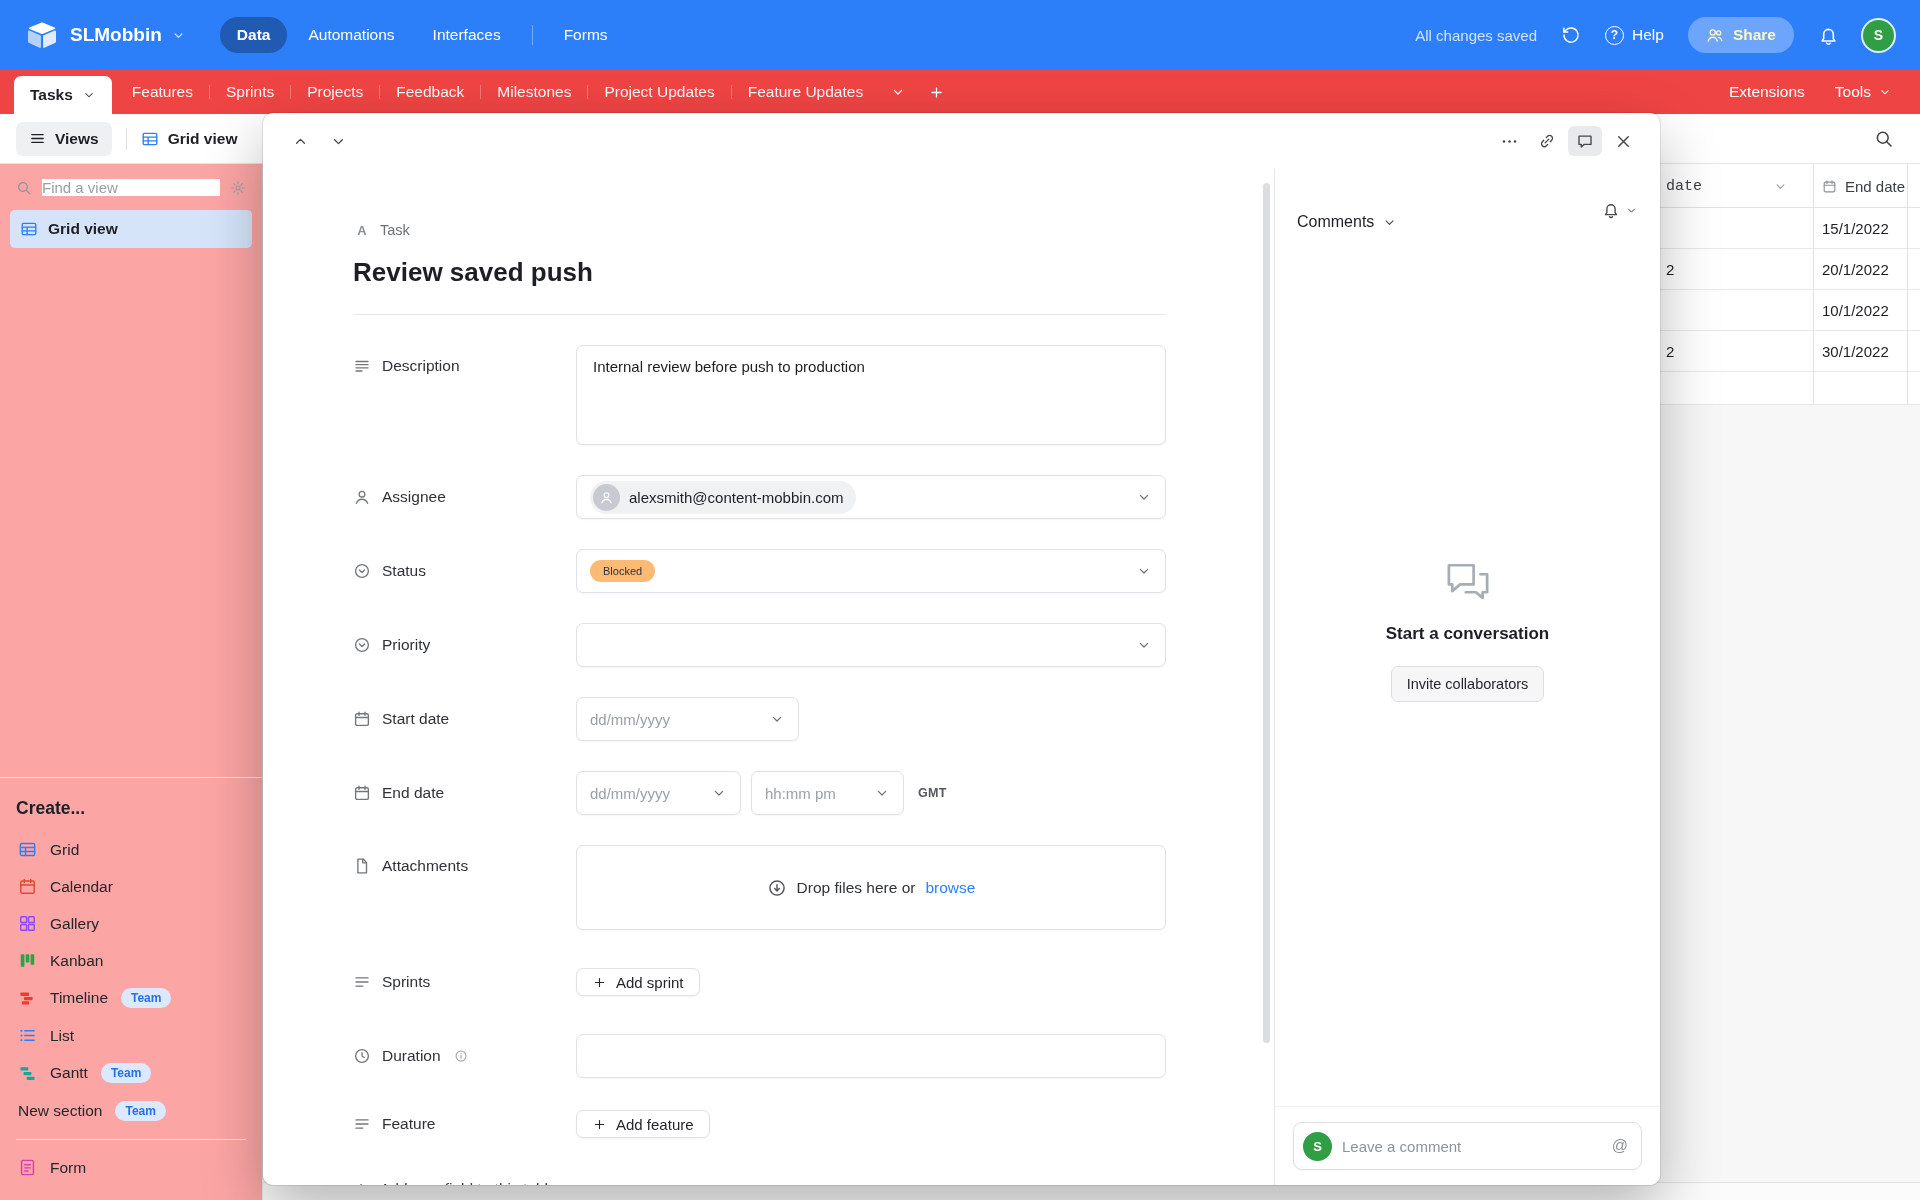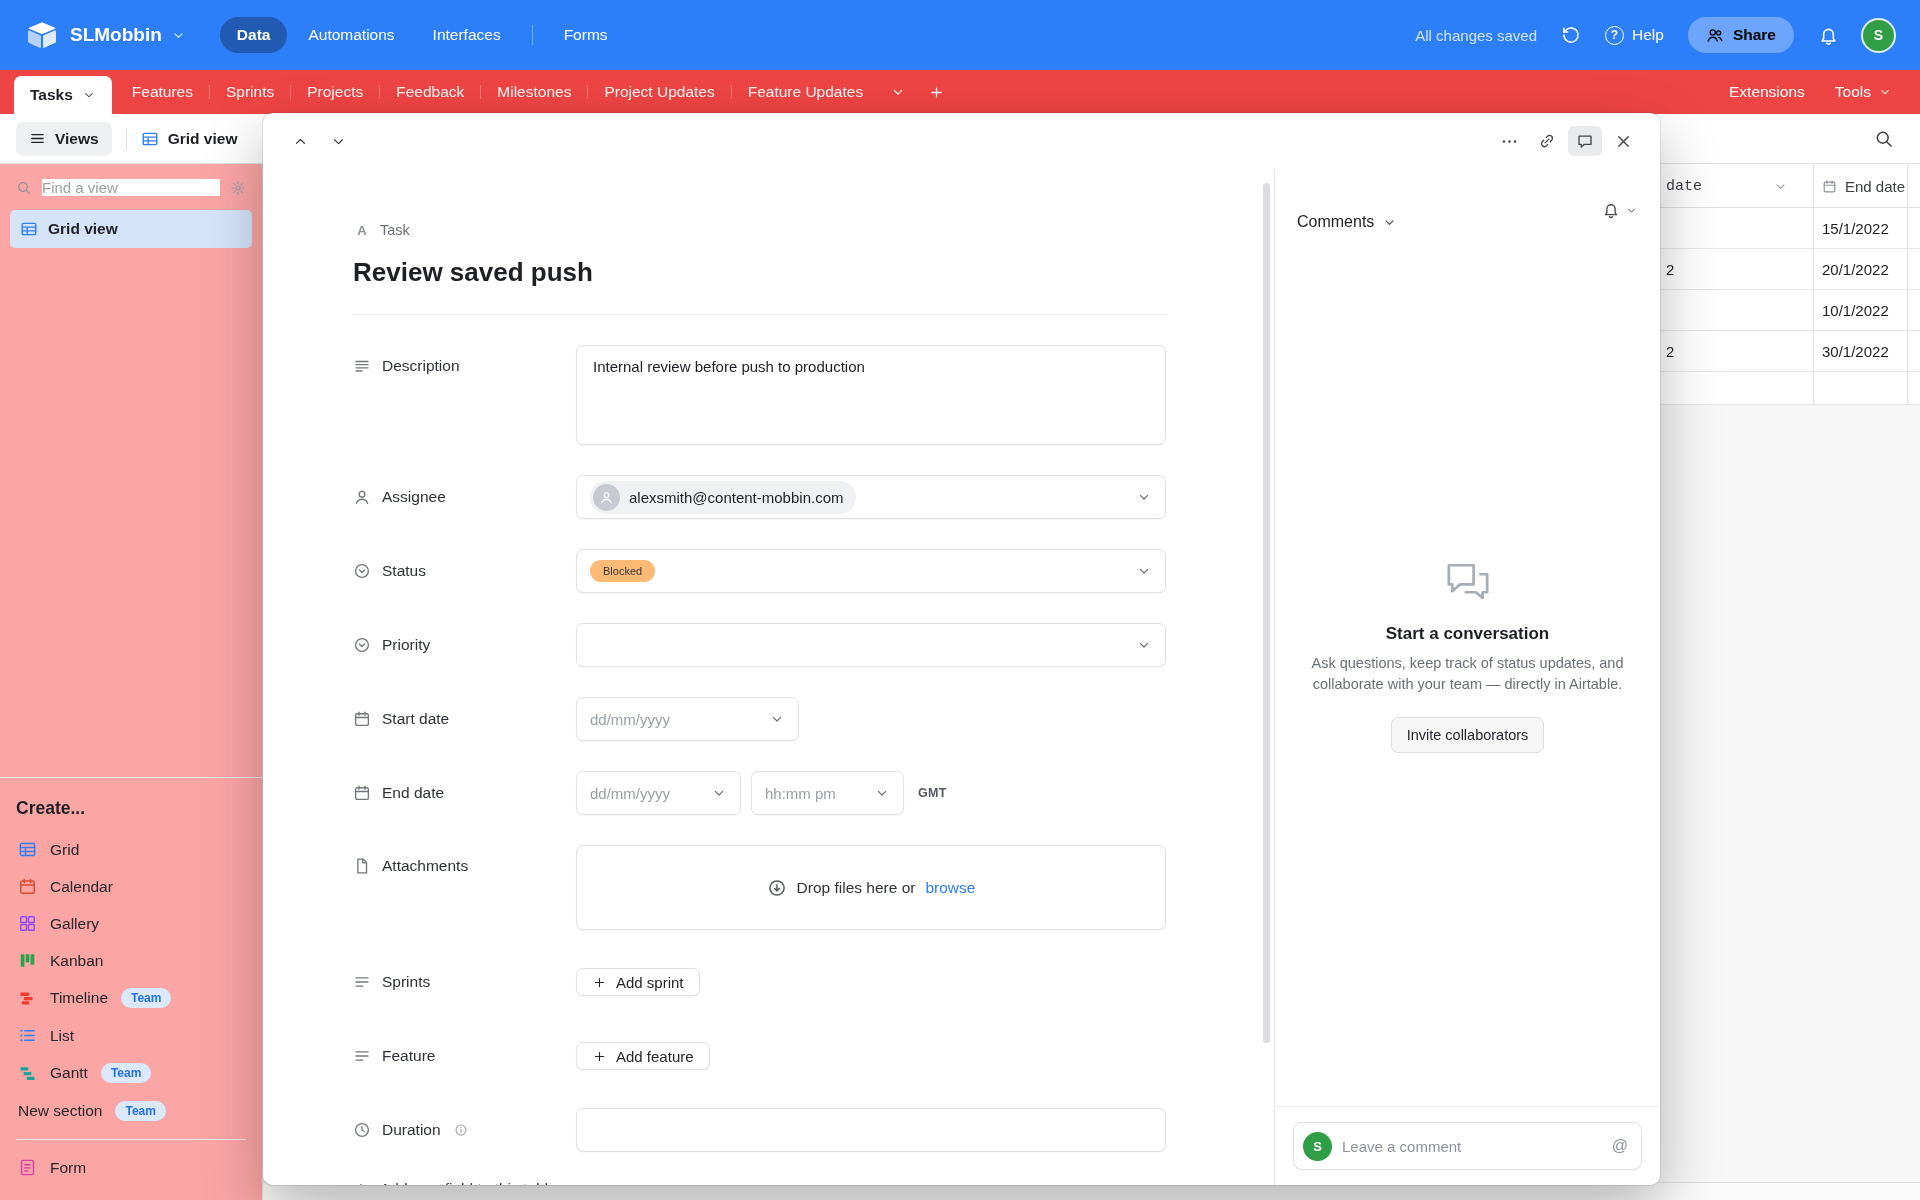--- a/index.html
+++ b/index.html
@@ -20,21 +20,21 @@
   .topnav-item{color:#fff;font-size:15.5px;padding:9px 17px;border-radius:999px;cursor:pointer;white-space:nowrap;}
   .topnav-item.active{background:rgba(12,36,75,.40);font-weight:600;}
   .topnav-sep{width:1px;height:20px;background:rgba(255,255,255,.35);margin:0 10px;}
   .topbar-right{margin-left:auto;display:flex;align-items:center;gap:24px;}
   .saved{color:rgba(255,255,255,.78);font-size:15px;white-space:nowrap;}
   .tb-icon{background:none;border:none;color:#fff;padding:0;cursor:pointer;display:flex;}
   .tb-help{display:flex;align-items:center;gap:8px;color:#fff;font-size:15.5px;background:none;border:none;cursor:pointer;}
   .q-icon{width:19px;height:19px;border:1.6px solid #fff;border-radius:50%;display:flex;align-items:center;justify-content:center;font-size:12px;font-weight:700;}
   .q-icon::before{content:"?";}
   .share-btn{display:flex;align-items:center;gap:9px;background:rgba(255,255,255,.30);border:none;border-radius:999px;
-             padding:9px 18px;color:#000000;font-size:15.5px;font-weight:600;cursor:pointer;}
+             padding:9px 18px;color:#fef9c3;font-size:15.5px;font-weight:600;cursor:pointer;}
   .avatar{width:31px;height:31px;border-radius:50%;background:#2f9e44;color:#fff;display:flex;align-items:center;
           justify-content:center;font-size:14px;font-weight:700;box-shadow:0 0 0 2px rgba(255,255,255,.85);cursor:pointer;}
 
   
   .tabsbar{position:absolute;top:70px;left:0;right:0;height:44px;background:#ef4444;display:flex;align-items:center;padding-left:14px;z-index:2;}
   .tab{display:flex;align-items:center;color:rgba(255,255,255,.95);font-size:15.5px;padding:0 16px;height:100%;cursor:pointer;white-space:nowrap;}
   .tab-active{background:#fff;color:#1d1f25;font-weight:600;height:38px;align-self:flex-end;border-radius:7px 7px 0 0;gap:9px;margin-right:4px;}
   .tab-active .i{color:#44474c;}
   .tab-sep{width:1px;height:14px;background:rgba(255,255,255,.28);flex:none;}
   .tab-icon-btn{background:none;border:none;color:#fff;display:flex;padding:0 11px;cursor:pointer;height:100%;align-items:center;}
@@ -721,52 +721,52 @@
             <div class="field-control">
               <button class="add-btn">
                 <svg class="i" width="15" height="15">
                     <use href="#i-plus"></use>
                   </svg>
                 <span>Add sprint</span>
               </button>
             </div>
           </div>
 
+          <div class="field-row last">
+            <div class="field-label">
+              <svg class="i fl-icon" width="18" height="18">
+                  <use href="#i-clock"></use>
+                </svg>
+              <span>Duration</span>
+              <svg class="i info-icon" width="14" height="14">
+                  <use href="#i-info"></use>
+                </svg>
+            </div>
+            <div class="field-control">
+              <div class="box input-box"></div>
+            </div>
+          </div>
+
           <div class="field-row">
             <div class="field-label">
               <svg class="i fl-icon" width="18" height="18">
                   <use href="#i-rows"></use>
                 </svg>
               <span>Feature</span>
             </div>
             <div class="field-control">
               <button class="add-btn">
                 <svg class="i" width="15" height="15">
                     <use href="#i-plus"></use>
                   </svg>
                 <span>Add feature</span>
               </button>
             </div>
           </div>
 
-          <div class="field-row last">
-            <div class="field-label">
-              <svg class="i fl-icon" width="18" height="18">
-                  <use href="#i-clock"></use>
-                </svg>
-              <span>Duration</span>
-              <svg class="i info-icon" width="14" height="14">
-                  <use href="#i-info"></use>
-                </svg>
-            </div>
-            <div class="field-control">
-              <div class="box input-box"></div>
-            </div>
-          </div>
-
           <div class="add-field">
             <svg class="i" width="16" height="16">
                 <use href="#i-plus"></use>
               </svg>
             <span>Add new field to this table</span>
           </div>
         </div>
         <div class="record-scrollbar"></div>
       </div>
 
@@ -787,21 +787,20 @@
             <svg class="i" width="13" height="13">
                 <use href="#i-chev-down"></use>
               </svg>
           </div>
         </div>
         <div class="cp-empty">
           <svg class="i bubbles" width="54" height="54" style="stroke-width:1.2">
               <use href="#i-bubbles"></use>
             </svg>
           <div class="cp-empty-title">Start a conversation</div>
-          <div class="cp-empty-text">Ask questions, keep track of status updates, and collaborate with your team — directly in Airtable.</div>
           <button class="cp-invite">Invite collaborators</button>
         </div>
         <div class="cp-footer">
           <div class="comment-box">
             <span class="cp-avatar">S</span>
             <input class="comment-input" placeholder="Leave a comment" style="">
             <span class="at-icon"></span>
           </div>
         </div>
       </div>

